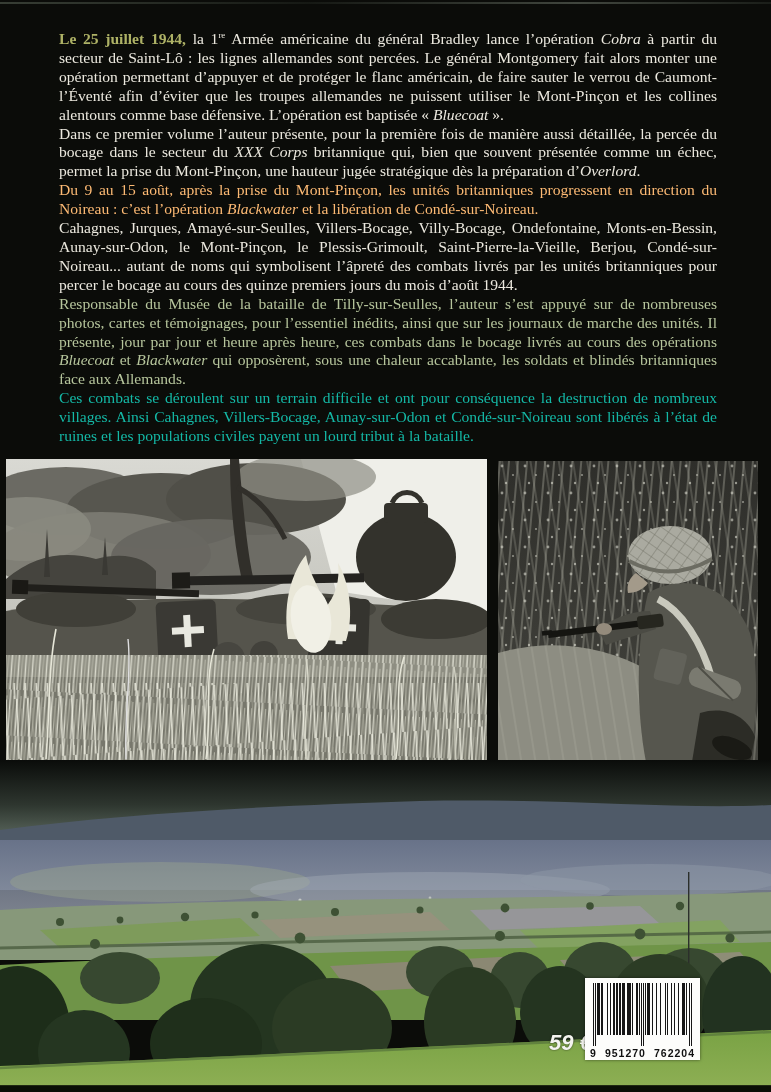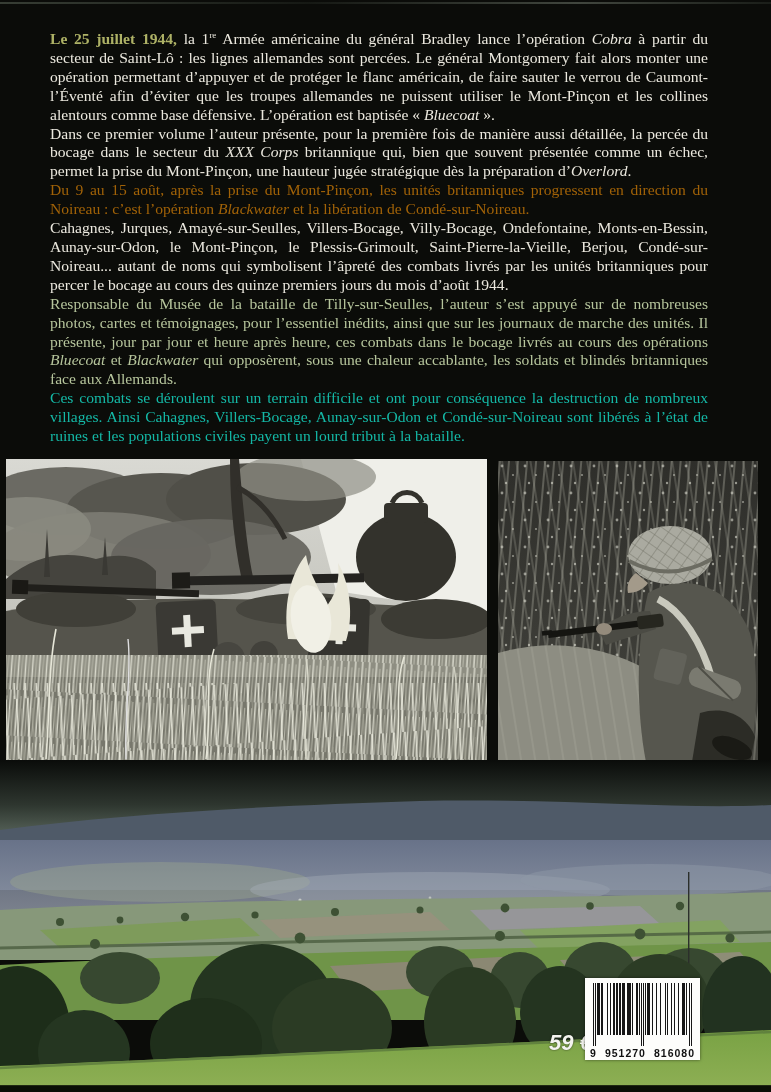--- a/index.html
+++ b/index.html
@@ -2,21 +2,21 @@
 <html><head>
 <meta charset="utf-8">
 <style>
   html,body{margin:0;padding:0;background:#000;}
   .cover{
     position:relative;width:771px;height:1092px;background:#0b0c09;overflow:hidden;
     font-family:"Liberation Serif", serif;
   }
   .top-edge{position:absolute;left:0;top:2px;width:100%;height:2px;
     background:linear-gradient(90deg,rgba(170,190,165,.28),rgba(120,140,120,.10) 40%,rgba(190,205,185,.30) 75%,rgba(140,160,140,.12));}
-  .blurb{position:absolute;left:50px;top:30px;width:658px;
+  .blurb{position:absolute;left:59px;top:30px;width:658px;
     font-size:15.6px;line-height:18.9px;text-align:justify;color:#ece9df;}
   .blurb p{margin:0;}
   .blurb sup{font-size:9px;vertical-align:super;line-height:0;}
   .photo{position:absolute;margin:0;padding:0;}
   .photo svg{display:block;}
   .photo-left{left:6px;top:459px;width:481px;height:301px;}
   .photo-right{left:498px;top:461px;width:260px;height:301px;}
   .landscape{position:absolute;left:0;top:760px;width:771px;height:332px;}
   .landscape svg{display:block;}
   .price{position:absolute;left:549px;top:1030px;width:50px;
@@ -33,21 +33,21 @@
 </style>
 </head>
 <body>
 
 <div class="cover">
   <div class="top-edge"></div>
 
   <div class="blurb" id="blurb">
       <p style="color: rgb(236, 233, 223);"><span style="font-weight: bold; color: rgb(174, 178, 102);">Le 25 juillet 1944,</span><span> la 1</span><sup>re</sup><span> Armée américaine du général Bradley lance l’opération </span><span style="font-style: italic;">Cobra</span><span> à partir du secteur de Saint-Lô : les lignes allemandes sont percées. Le général Montgomery fait alors monter une opération permettant d’appuyer et de protéger le flanc américain, de faire sauter le verrou de Caumont-l’Éventé afin d’éviter que les troupes allemandes ne puissent utiliser le Mont-Pinçon et les collines alentours comme base défensive. L’opération est baptisée « </span><span style="font-style: italic;">Bluecoat</span><span> ».</span></p>
       <p style="color: rgb(236, 233, 223);"><span>Dans ce premier volume l’auteur présente, pour la première fois de manière aussi détaillée, la percée du bocage dans le secteur du </span><span style="font-style: italic;">XXX Corps</span><span> britannique qui, bien que souvent présentée comme un échec, permet la prise du Mont-Pinçon, une hauteur jugée stratégique dès la préparation d’</span><span style="font-style: italic;">Overlord</span><span>.</span></p>
-      <p style="color: #a16207;"><span>Du 9 au 15 août, après la prise du Mont-Pinçon, les unités britanniques progressent en direction du Noireau : c’est l’opération </span><span style="font-style: italic;">Blackwater</span><span> et la libération de Condé-sur-Noireau.</span></p>
+      <p style="color: #fdba74;"><span>Du 9 au 15 août, après la prise du Mont-Pinçon, les unités britanniques progressent en direction du Noireau : c’est l’opération </span><span style="font-style: italic;">Blackwater</span><span> et la libération de Condé-sur-Noireau.</span></p>
       <p style="color: rgb(236, 233, 223);"><span>Cahagnes, Jurques, Amayé-sur-Seulles, Villers-Bocage, Villy-Bocage, Ondefontaine, Monts-en-Bessin, Aunay-sur-Odon, le Mont-Pinçon, le Plessis-Grimoult, Saint-Pierre-la-Vieille, Berjou, Condé-sur-Noireau... autant de noms qui symbolisent l’âpreté des combats livrés par les unités britanniques pour percer le bocage au cours des quinze premiers jours du mois d’août 1944.</span></p>
       <p style="color: rgb(182, 197, 156);"><span>Responsable du Musée de la bataille de Tilly-sur-Seulles, l’auteur s’est appuyé sur de nombreuses photos, cartes et témoignages, pour l’essentiel inédits, ainsi que sur les journaux de marche des unités. Il présente, jour par jour et heure après heure, ces combats dans le bocage livrés au cours des opérations </span><span style="font-style: italic;">Bluecoat</span><span> et </span><span style="font-style: italic;">Blackwater</span><span> qui opposèrent, sous une chaleur accablante, les soldats et blindés britanniques face aux Allemands.</span></p>
       <p style="color: #14b8a6;"><span>Ces combats se déroulent sur un terrain difficile et ont pour conséquence la destruction de nombreux villages. Ainsi Cahagnes, Villers-Bocage, Aunay-sur-Odon et Condé-sur-Noireau sont libérés à l’état de ruines et les populations civiles payent un lourd tribut à la bataille.</span></p>
     </div>
 
   <figure class="photo photo-left">
     <svg viewBox="0 0 481 301" width="481" height="301">
       <defs>
         <linearGradient id="skyL" x1="0" y1="0" x2="0" y2="1">
           <stop offset="0" stop-color="#d9d9d3"></stop>
@@ -288,18 +288,18 @@
         <rect x="78" y="0" width="1" height="52" fill="#161616"></rect>
         <rect x="82" y="0" width="1" height="52" fill="#161616"></rect>
         <rect x="85" y="0" width="3" height="52" fill="#161616"></rect>
         <rect x="89" y="0" width="1" height="52" fill="#161616"></rect>
         <rect x="92" y="0" width="1" height="63" fill="#161616"></rect>
         <rect x="94" y="0" width="1" height="63" fill="#161616"></rect>
       </svg>
     <div class="bc-digits">
       <span>9</span>
       <span>951270</span>
-      <span>816080</span>
+      <span>762204</span>
     </div>
   </div>
 
   <div class="bottom-shade"></div>
 </div>
 
 </body></html>

